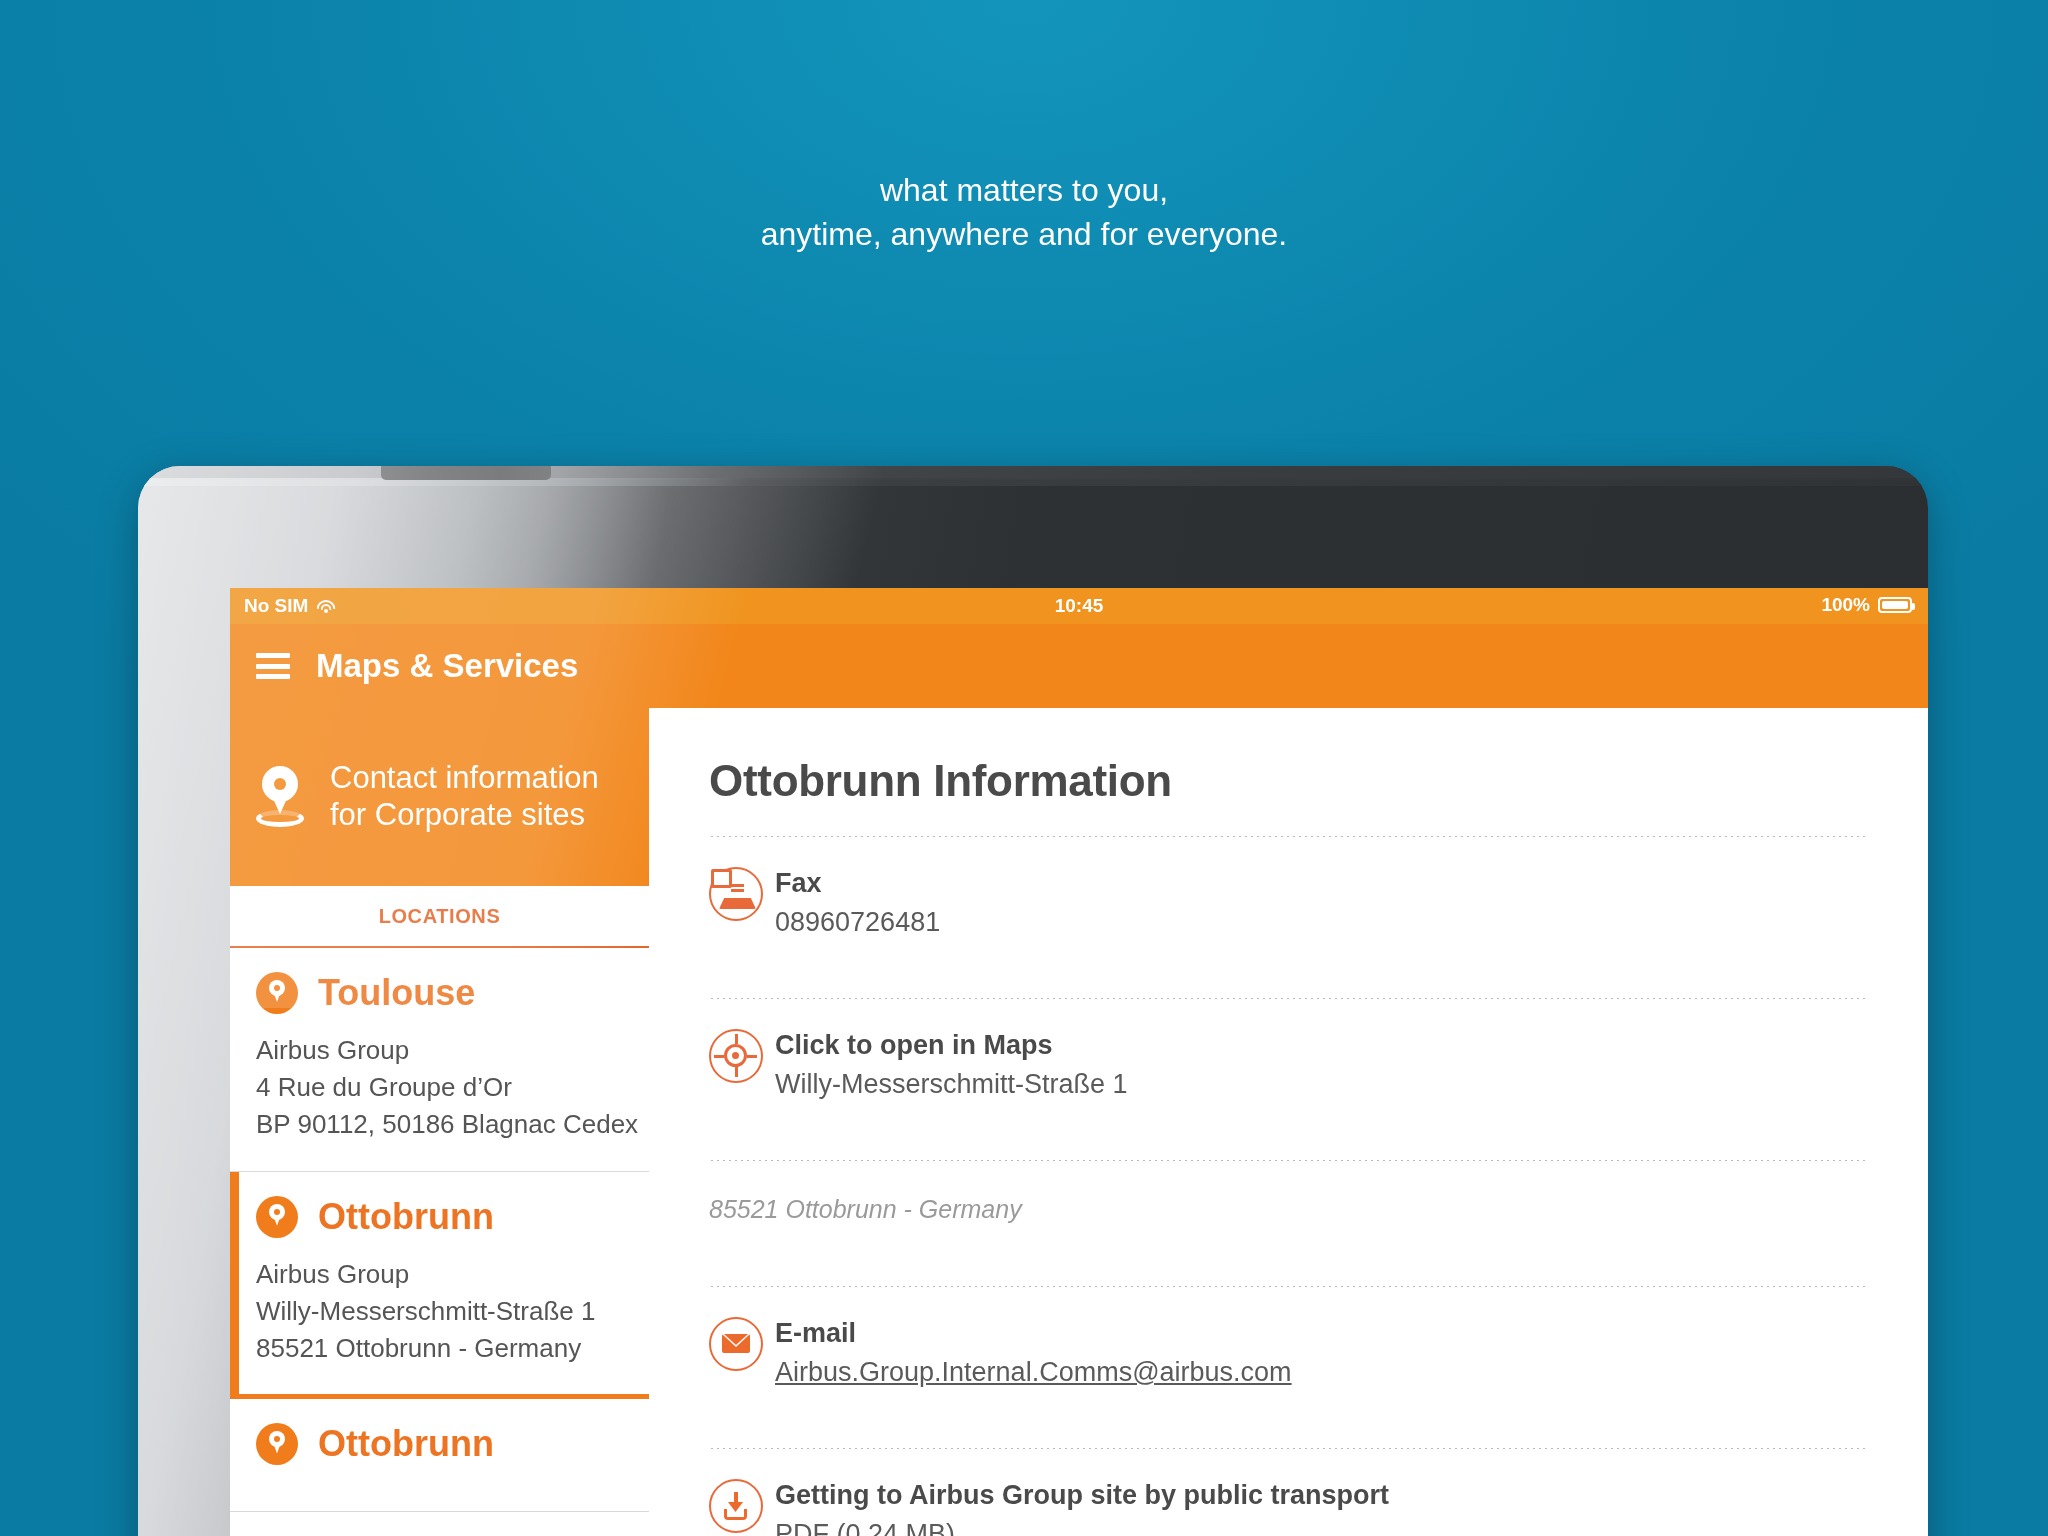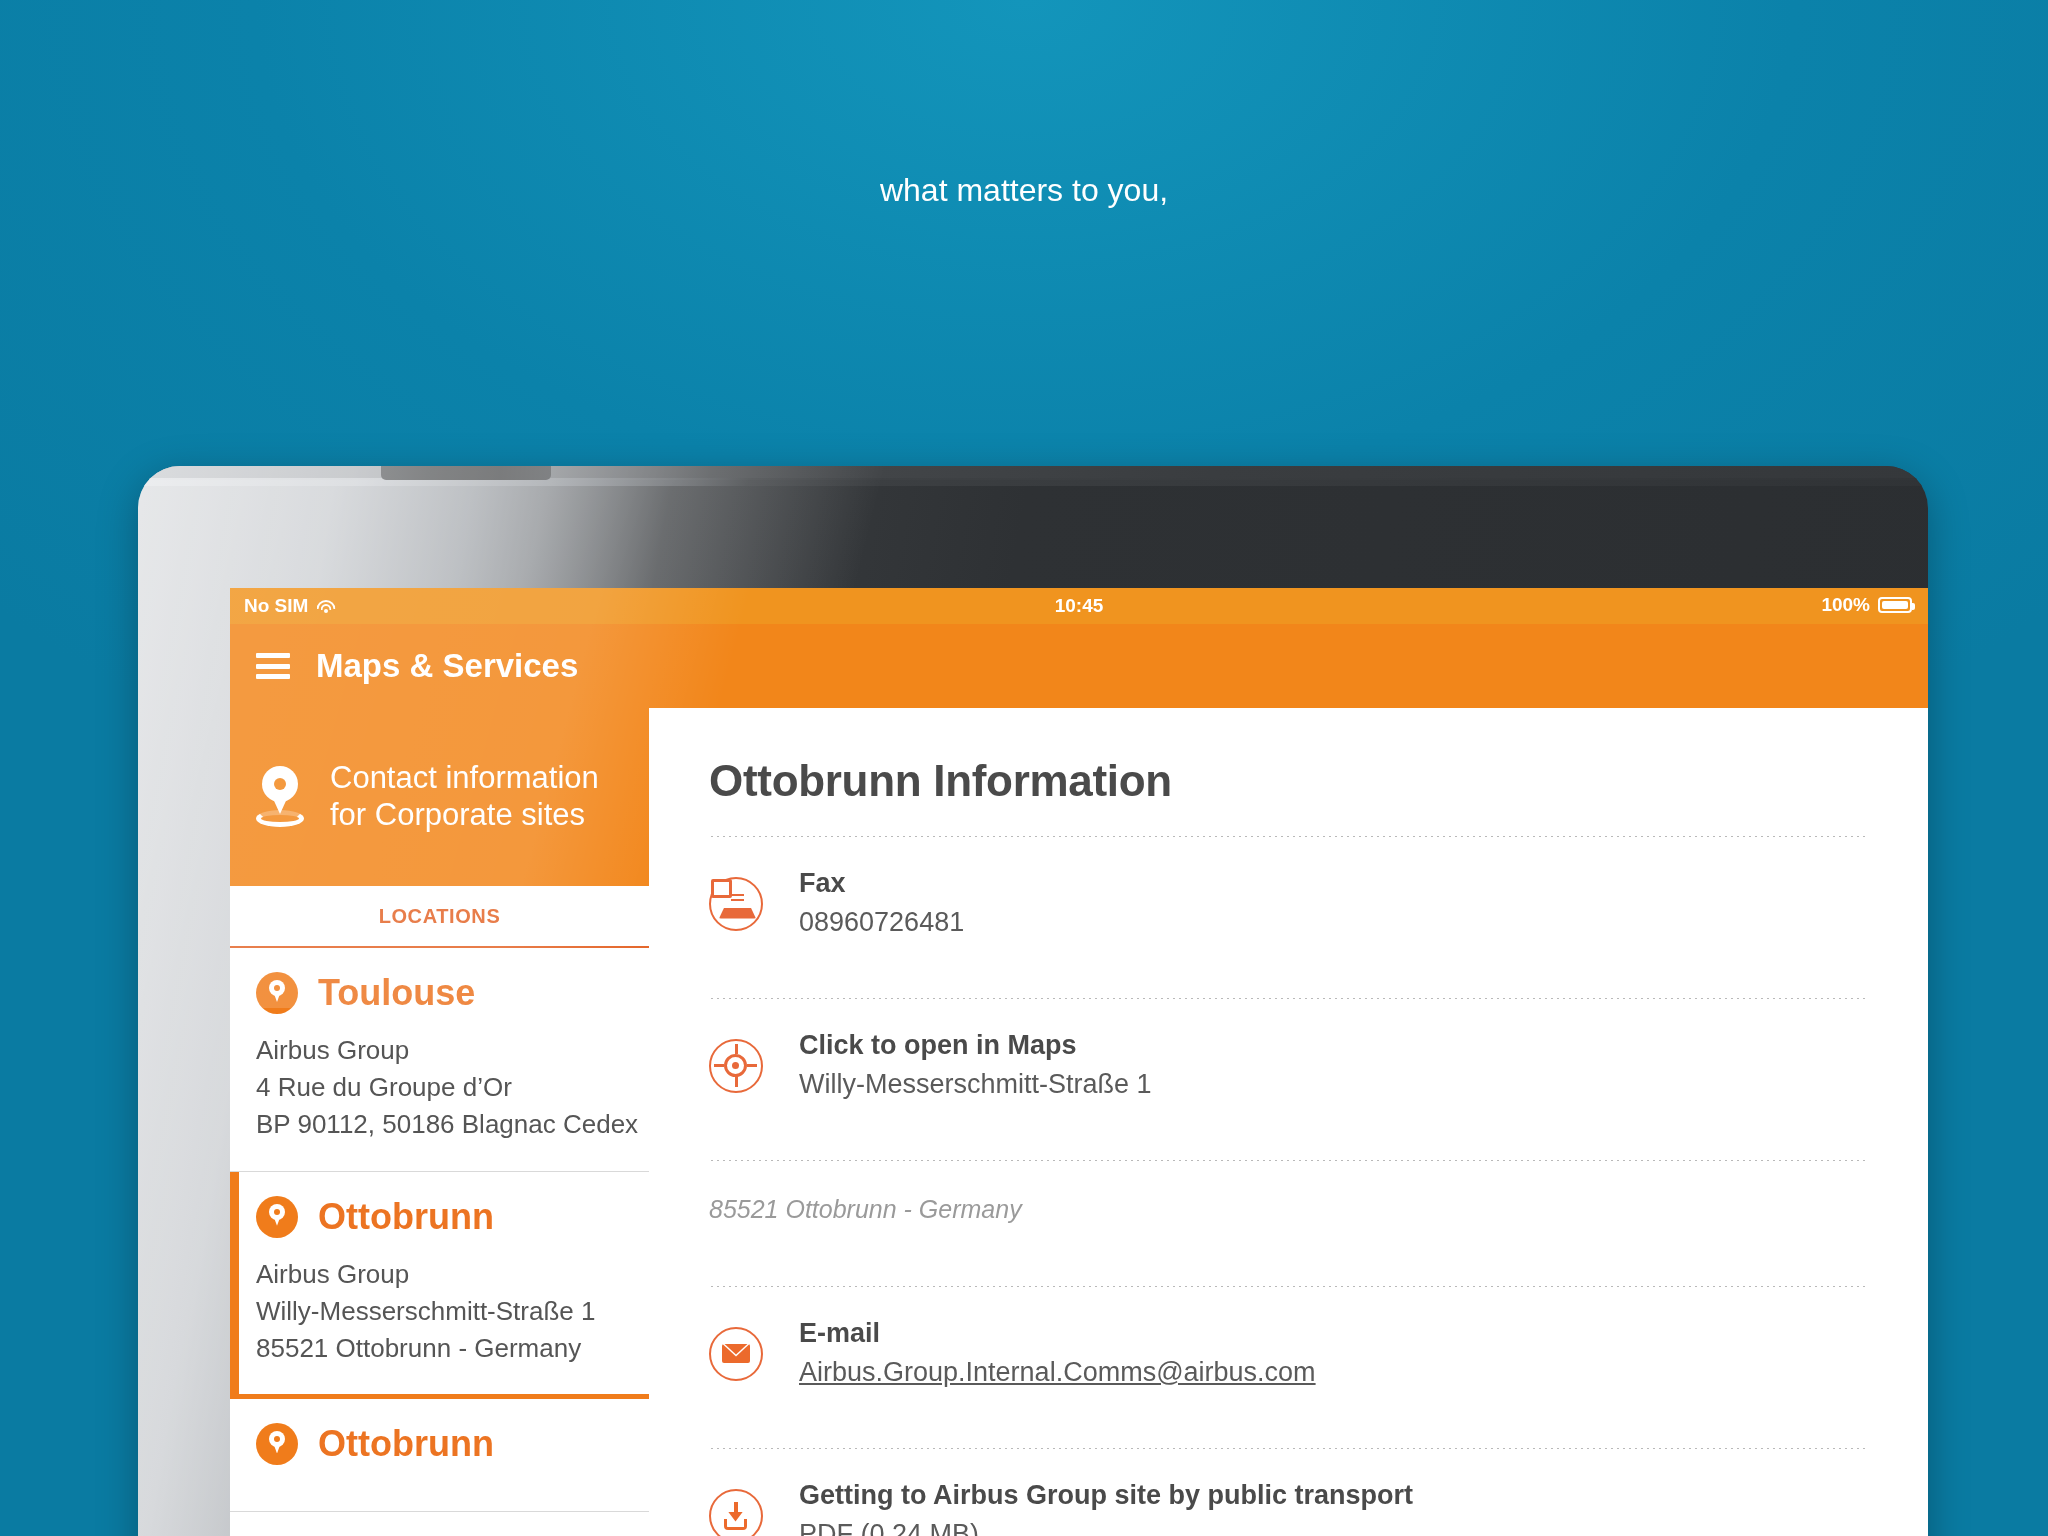--- a/index.html
+++ b/index.html
@@ -154,21 +154,21 @@
   .pin-sm .h { position:absolute; left:18px; top:13px; width:6px; height:6px; border-radius:50%; background:#f07c1b; }
   .loc .lname { color:#ec7422; font-size:36px; font-weight:bold; }
   .loc .line { color:#555555; font-size:26px; line-height:1.42; }
 
   
   #main { flex:1; background:#ffffff; padding:48px 60px 0 60px; position:relative; }
   #main h1 { font-size:44px; font-weight:bold; color:#4a4a4a; letter-spacing:-.3px; }
   .dots { height:1px; margin:30px 0 0 0;
           background-image:radial-gradient(circle, #b9b9b9 1px, transparent 1.2px);
           background-size:6px 2px; background-repeat:repeat-x; }
-  .item { display:flex; align-items:center; gap:36px; padding:30px 0 28px 0; }
+  .item { display:flex; align-items:flex-start; gap:12px; padding:30px 0 28px 0; }
   .ic { width:54px; height:54px; border-radius:50%; border:2.5px solid #e8693a; position:relative; flex:none; }
   .itxt .t1 { font-size:27px; font-weight:bold; color:#4a4a4a; line-height:1.22; }
   .itxt .t2 { font-size:27px; color:#5a5a5a; line-height:1.3; margin-top:5px; }
   .itxt .t2.link { text-decoration:underline; }
   .addr { font-size:25px; font-style:italic; color:#9a9a9a; padding:34px 0 32px 0; }
   .g-fax .paper { left:16px; top:10px; width:21px; height:19px; border:3px solid #e8693a; border-radius:2px; background:#fff; }
   .g-fax .l1 { left:20px; top:15px; width:13px; height:2.5px; background:#e8693a; position:absolute; }
   .g-fax .l2 { left:20px; top:20px; width:13px; height:2.5px; background:#e8693a; position:absolute; }
   .g-fax .base { left:8px; top:29px; width:37px; height:11px; background:#e8693a;
                  clip-path:polygon(14% 0,86% 0,100% 100%,0 100%); position:absolute; border-radius:2px; }
@@ -202,20 +202,21 @@
   }
 </style>
 </head>
 <body>
 
 <div id="bg"></div>
 
 <div id="promo">
   <div class="sub">
     <div>what matters to you,</div>
+    <div>anytime, anywhere and for everyone.</div>
   </div>
 </div>
 
 <div id="tablet">
   <div class="rim"></div>
   <div class="rim2"></div>
   <div class="nub"></div>
   <div id="cam"></div>
   <div id="bezelglare"></div>
 

